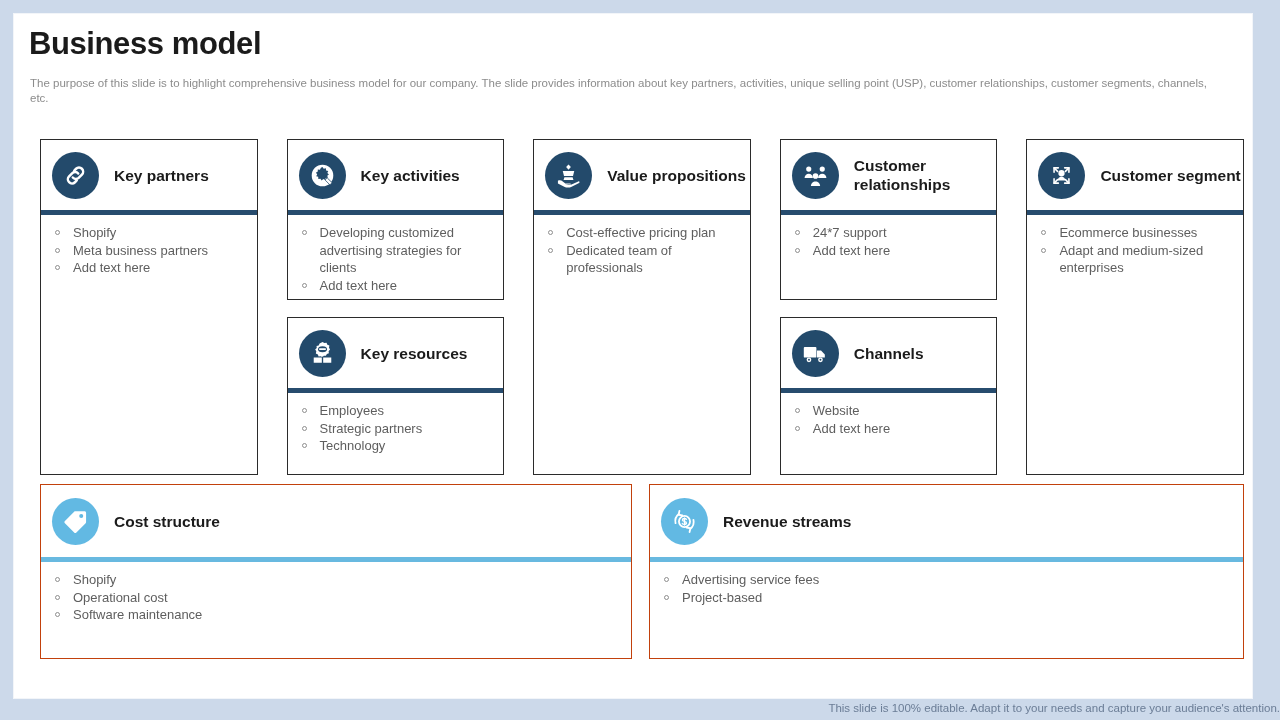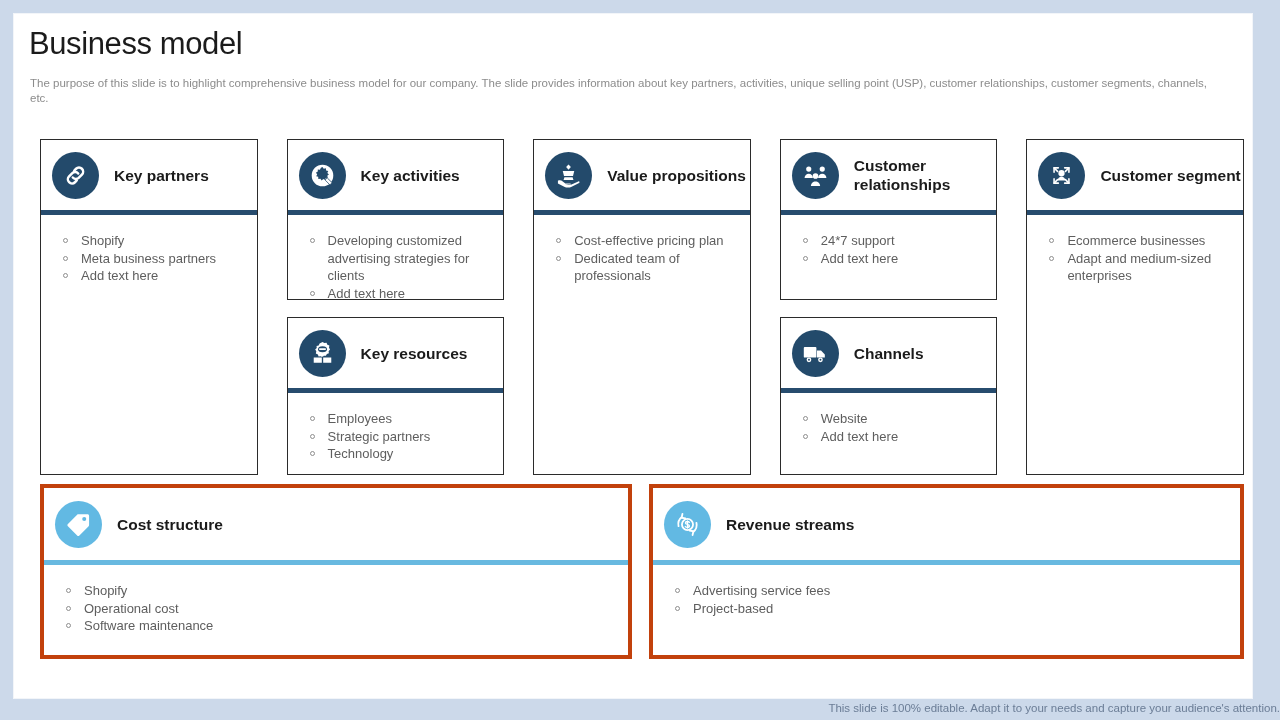--- a/index.html
+++ b/index.html
@@ -20,21 +20,21 @@
     width: 1238px;
     height: 684px;
     background: #ffffff;
     box-shadow: 0 0 0 1px #f2f5f9;
   }
   #page-title {
     position: absolute;
     left: 15px;
     top: 12px;
     font-size: 31px;
-    font-weight: normal;
+    font-weight: bold;
     color: #1b1b1b;
     letter-spacing: -0.4px;
   }
   #subtitle {
     position: absolute;
     left: 16px;
     top: 62px;
     width: 1180px;
     font-size: 11.5px;
     line-height: 15px;
@@ -96,21 +96,21 @@
   }
   .icon-circle svg { display: block; }
   .card-title {
     margin-left: 15px;
     font-size: 15.5px;
     font-weight: bold;
     color: #1b1b1b;
     line-height: 19px;
   }
   ul.bullets {
-    margin: 8px;
+    margin: 0;
     padding: 0;
     list-style: none;
   }
   ul.bullets li {
     position: relative;
     padding-left: 20px;
     font-size: 13px;
     line-height: 17.5px;
     color: #5e5e5e;
     margin-bottom: 0px;
@@ -134,21 +134,21 @@
     top: 470px;
     width: 1204px;
     height: 175px;
     display: flex;
     gap: 17px;
   }
   #bottom-row .col-b { display: flex; }
   .col-b.left  { flex: 0 0 592px; }
   .col-b.right { flex: 1 1 auto; }
   .card.light {
-    border: 4px solid #c2410c;
+    border: 1px solid #c2410c;
     width: 100%;
   }
   .card.light .rule { background: #68b9e0; height: 5px; }
   .card.light .icon-circle { background: #62b9e3; }
   .card.light .card-head { height: 72px; }
 
   
   #footer {
     position: absolute;
     left: 0;

